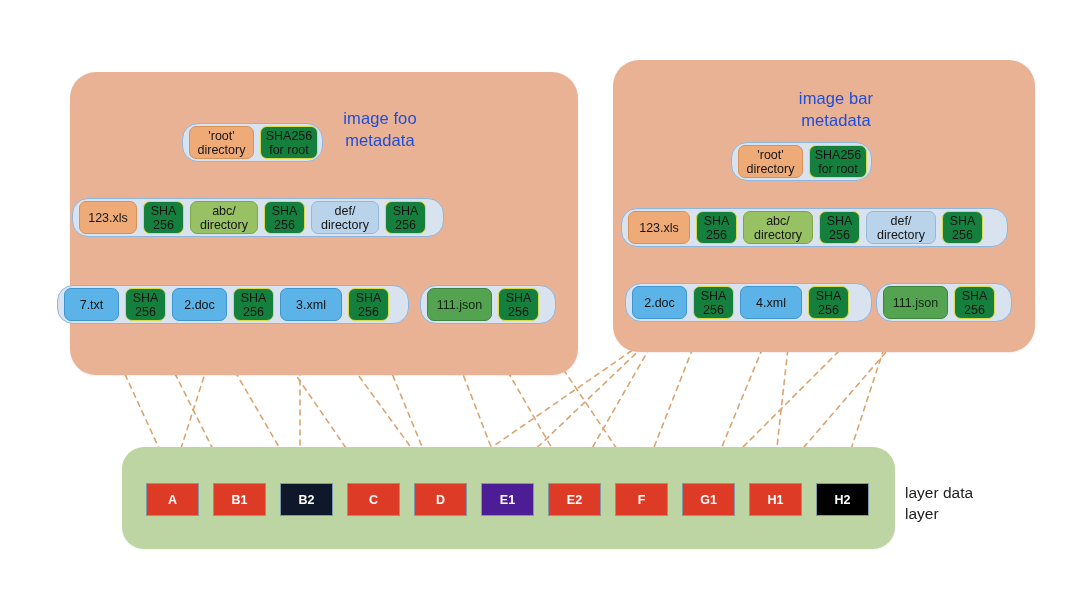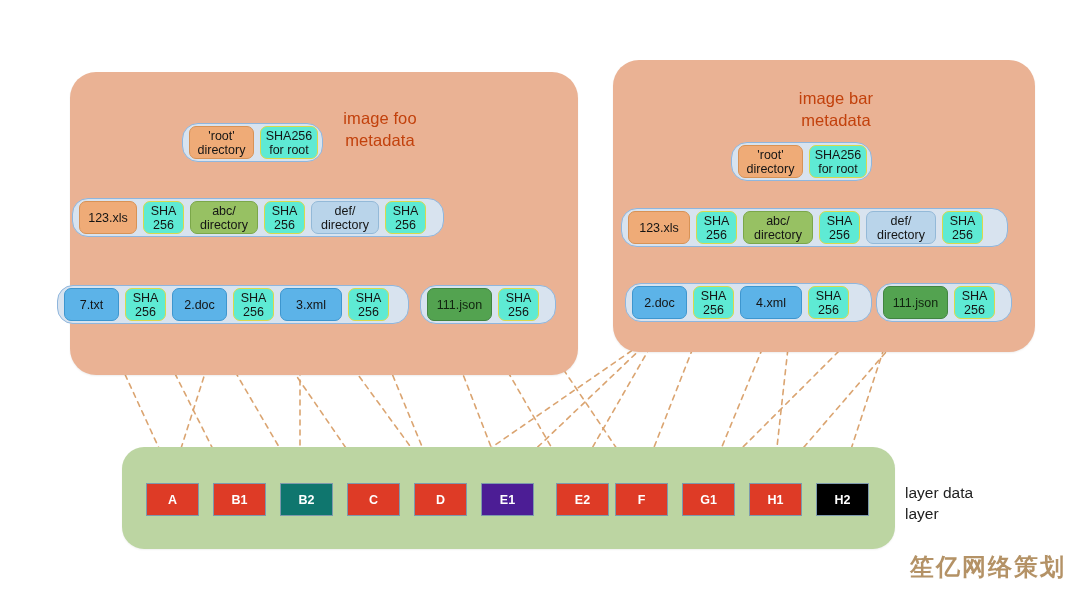--- a/index.html
+++ b/index.html
@@ -24,21 +24,21 @@
   .img-panel{
     position:absolute;
     background:#eab294;
     border-radius:26px;
     box-shadow:0 1px 2px rgba(0,0,0,.07);
   }
   .panel-title{
     position:absolute;
     font-size:16.5px;
     line-height:1.33;
-    color:#c2410c;
+    color:#1d4ed8;
     text-align:center;
     white-space:pre-line;
     letter-spacing:.1px;
   }
   
   .grp{
     position:absolute;
     background:#d8e3ef;
     border:1px solid #8fb6dd;
     border-radius:16px;
@@ -57,21 +57,21 @@
     align-items:center;
     justify-content:center;
     font-size:12.5px;
     line-height:1.12;
     color:#141414;
     text-align:center;
     white-space:pre-line;
     border:1px solid rgba(0,0,0,.12);
   }
   .cell.tan   {background:#efab77;border-color:#d89255;}
-  .cell.sha   {background:#5eead4;border-color:#d9d94c;}
+  .cell.sha   {background:#15803d;border-color:#d9d94c;}
   .cell.green {background:#97c163;border-color:#7ba749;}
   .cell.dgreen{background:#53a350;border-color:#418440;color:#10240f;}
   .cell.lblue {background:#b9d4ea;border-color:#93b9d8;}
   .cell.blue  {background:#5cb3e8;border-color:#3d96cf;}
   
   #shared-layer{
     position:absolute;
     background:#bcd5a2;
     border-radius:22px;
     box-shadow:0 1px 2px rgba(0,0,0,.06);
@@ -244,27 +244,26 @@
         <div class="cell dgreen" style="width: 65px; flex: 0 0 65px;">111.json</div>
         <div class="cell sha" style="width: 41px; flex: 0 0 41px;">SHA
 256</div>
       </div>
     </div>
 
   <div id="shared-layer" style="left: 122px; top: 447px; width: 773px; height: 102px; background: rgb(188, 213, 162);"></div>
   <div id="chunks">
       <div class="chunk" style="left: 146px; top: 483px; width: 53px; height: 33px; background: rgb(222, 59, 38);">A</div>
       <div class="chunk" style="left: 213px; top: 483px; width: 53px; height: 33px; background: rgb(222, 59, 38);">B1</div>
-      <div class="chunk" style="left: 280px; top: 483px; width: 53px; height: 33px; background: #0f766e;">B2</div>
+      <div class="chunk" style="left: 280px; top: 483px; width: 53px; height: 33px; background: #0f172a;">B2</div>
       <div class="chunk" style="left: 347px; top: 483px; width: 53px; height: 33px; background: rgb(222, 59, 38);">C</div>
       <div class="chunk" style="left: 414px; top: 483px; width: 53px; height: 33px; background: rgb(222, 59, 38);">D</div>
       <div class="chunk" style="left: 481px; top: 483px; width: 53px; height: 33px; background: #4c1d95;">E1</div>
-      <div class="chunk" style="left: 548px; top: 483px; width: 53px; height: 33px; background: rgb(222, 59, 38); margin-left: 8px;">E2</div>
+      <div class="chunk" style="left: 548px; top: 483px; width: 53px; height: 33px; background: rgb(222, 59, 38);">E2</div>
       <div class="chunk" style="left: 615px; top: 483px; width: 53px; height: 33px; background: rgb(222, 59, 38);">F</div>
       <div class="chunk" style="left: 682px; top: 483px; width: 53px; height: 33px; background: rgb(222, 59, 38);">G1</div>
       <div class="chunk" style="left: 749px; top: 483px; width: 53px; height: 33px; background: rgb(222, 59, 38);">H1</div>
       <div class="chunk" style="left: 816px; top: 483px; width: 53px; height: 33px; background: #000000;">H2</div>
     </div>
   <div id="shared-label" style="left: 905px; top: 483px;">layer data
 layer</div>
 
-  <div id="watermark">笙亿网络策划</div>
 </div>
 
 </body></html>

